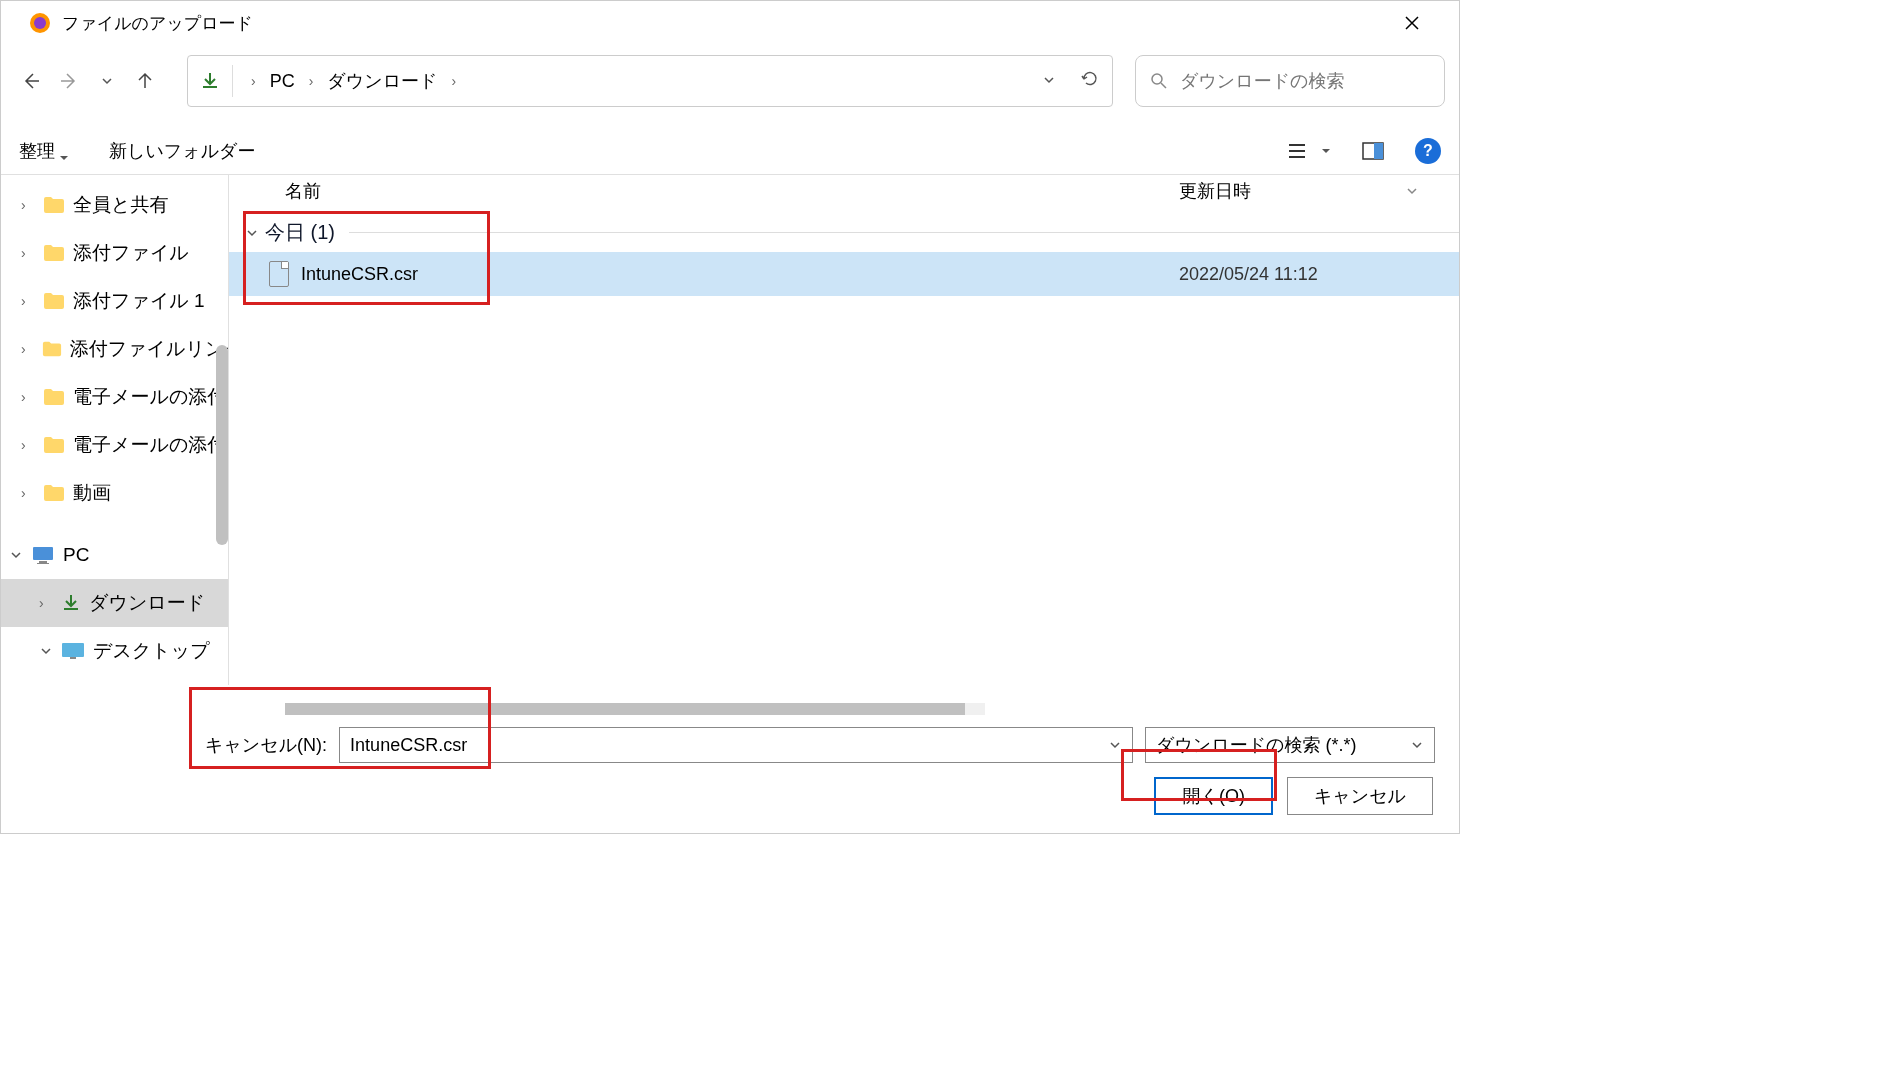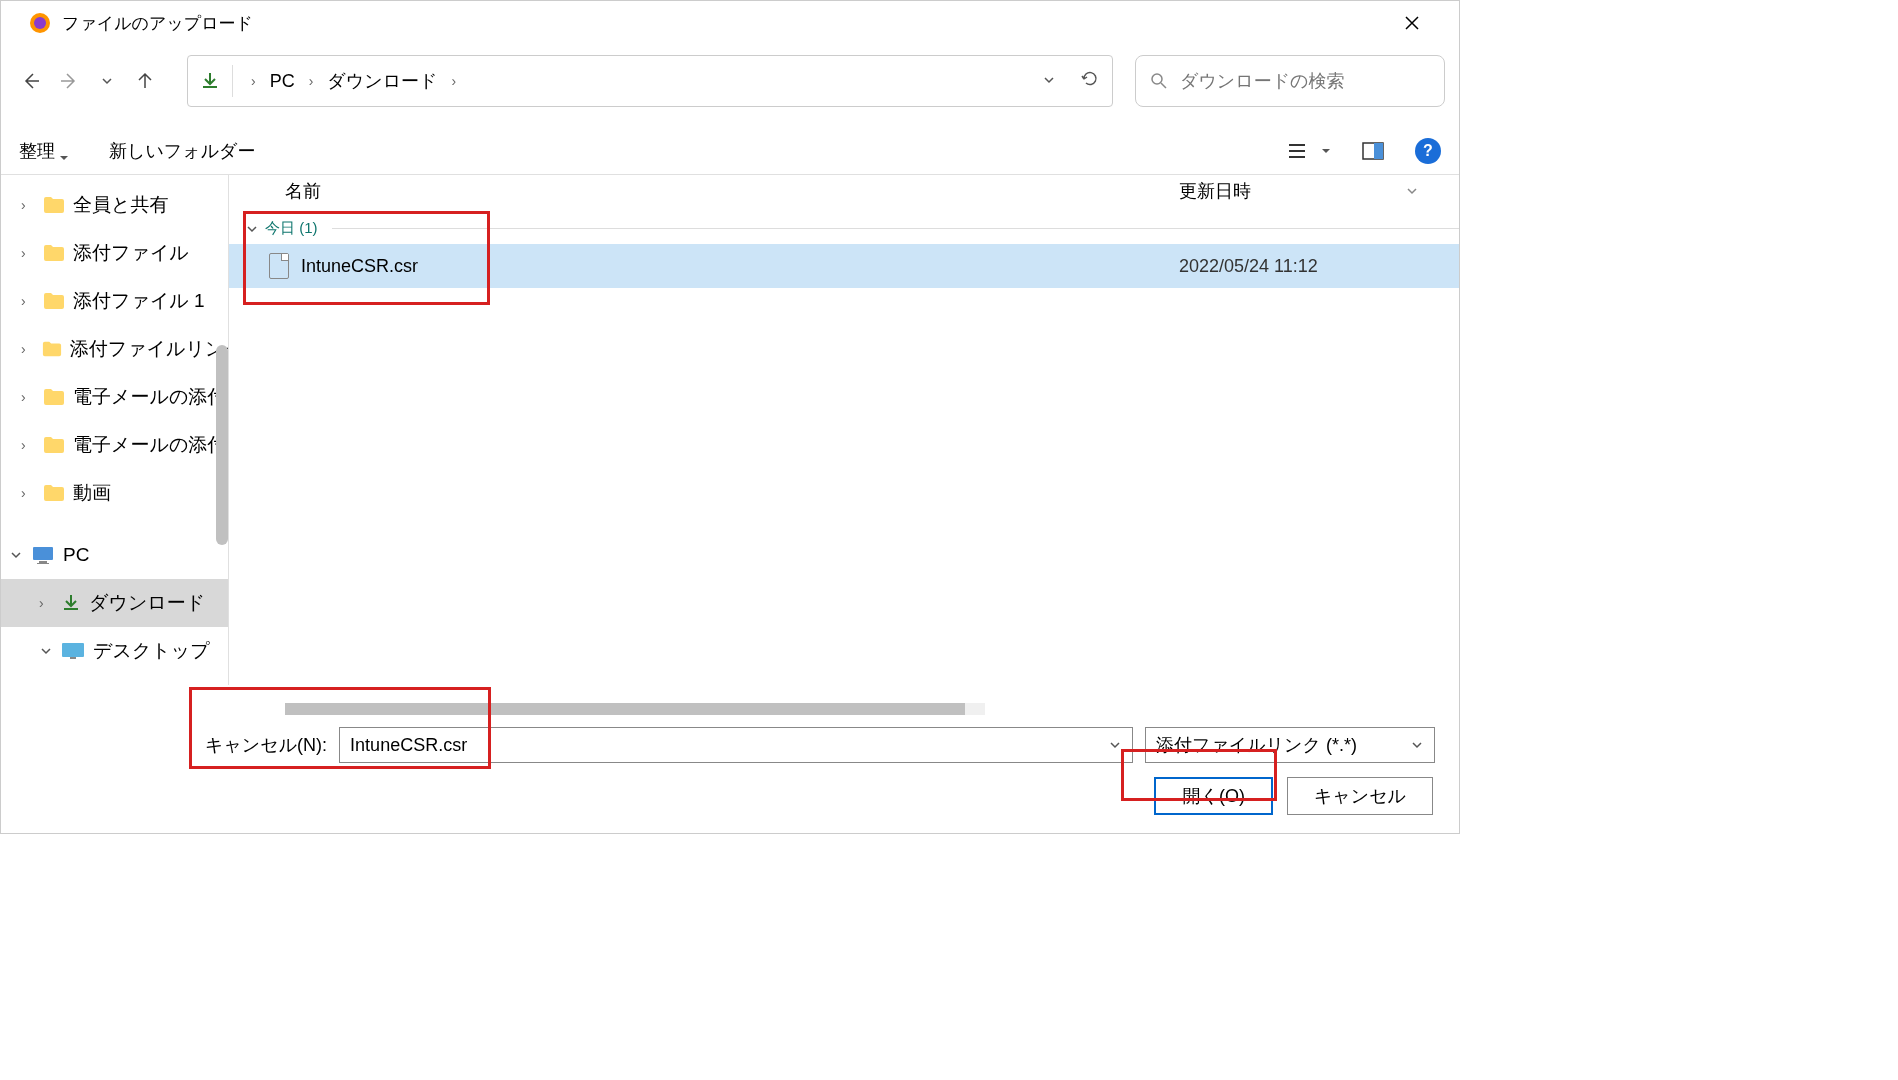--- a/index.html
+++ b/index.html
@@ -49,21 +49,21 @@
     .desktop-icon { width: 24px; height: 18px; }
     .tree-label { white-space: nowrap; overflow: hidden; }
     .tree-sub { padding-left: 38px; }
     
     
     .filelist { flex: 1; display: flex; flex-direction: column; position: relative; }
     .fl-header { display: flex; padding: 4px 0 10px; }
     .fl-col-name { flex: 1; padding-left: 56px; font-size: 18px; }
     .fl-col-date { width: 280px; font-size: 18px; display: flex; align-items: center; gap: 8px; text-align: center; }
     .fl-group { display: flex; align-items: center; padding: 6px 0 6px 16px; gap: 6px; }
-    .fl-group-text { color: #0f766e; font-size: 15px; }
+    .fl-group-text { color: #0f172a; font-size: 20px; }
     .fl-group-line { flex: 1; height: 1px; background: #ddd; margin-left: 8px; }
     .fl-row { display: flex; align-items: center; height: 44px; background: #cce4f7; }
     .fl-row-name { flex: 1; display: flex; align-items: center; padding-left: 40px; gap: 12px; }
     .fl-file-icon { width: 20px; height: 26px; border: 1px solid #888; border-radius: 2px; position: relative; }
     .fl-file-icon::after { content: ""; position: absolute; top: 0; right: 0; width: 6px; height: 6px; background: #fff; border-left: 1px solid #888; border-bottom: 1px solid #888; }
     .fl-row-date { width: 280px; font-size: 18px; color: #333; }
     
     
     .red-box { position: absolute; border: 3px solid #d62020; pointer-events: none; }
     
@@ -301,21 +301,21 @@
 
     <div class="filename-row">
       <span class="filename-label">キャンセル(N):</span>
       <div class="filename-input">
         <span>IntuneCSR.csr</span>
         <svg width="14" height="14" viewBox="0 0 14 14">
             <path d="M3 5 L7 9 L11 5" stroke="#555" stroke-width="1.5" fill="none"></path>
           </svg>
       </div>
       <div class="filetype-select">
-        <span>添付ファイルリンク (*.*)</span>
+        <span>ダウンロードの検索 (*.*)</span>
         <svg width="14" height="14" viewBox="0 0 14 14">
             <path d="M3 5 L7 9 L11 5" stroke="#555" stroke-width="1.5" fill="none"></path>
           </svg>
       </div>
     </div>
 
     <div class="button-row">
       <button class="btn primary">開く(O)</button>
       <button class="btn">キャンセル</button>
     </div>

